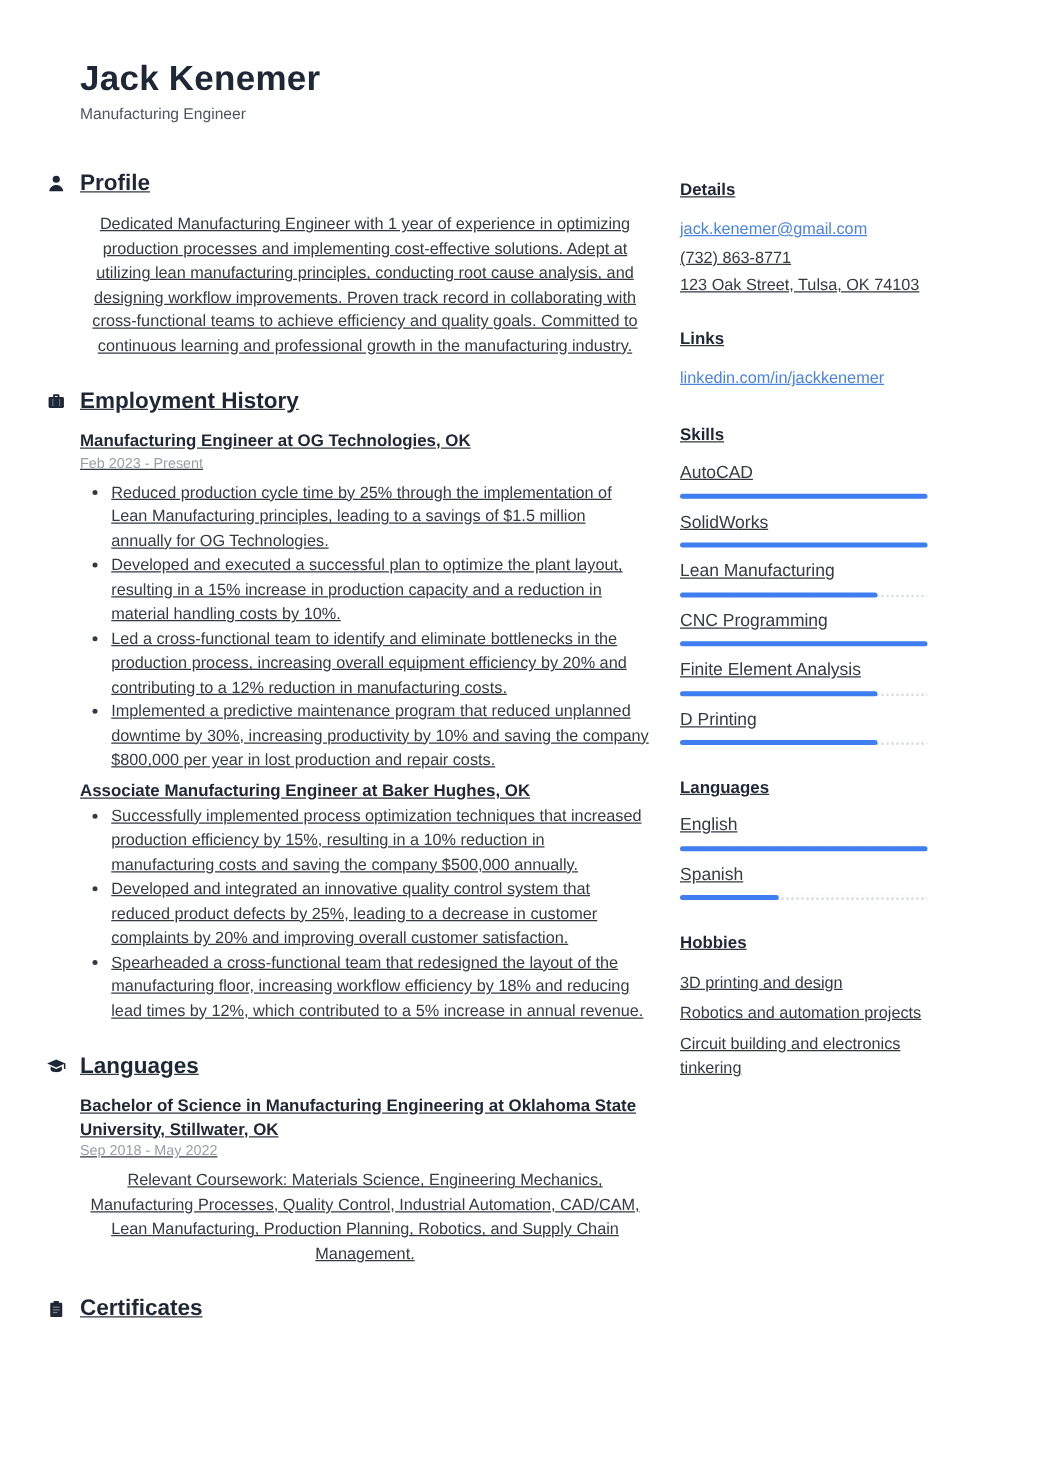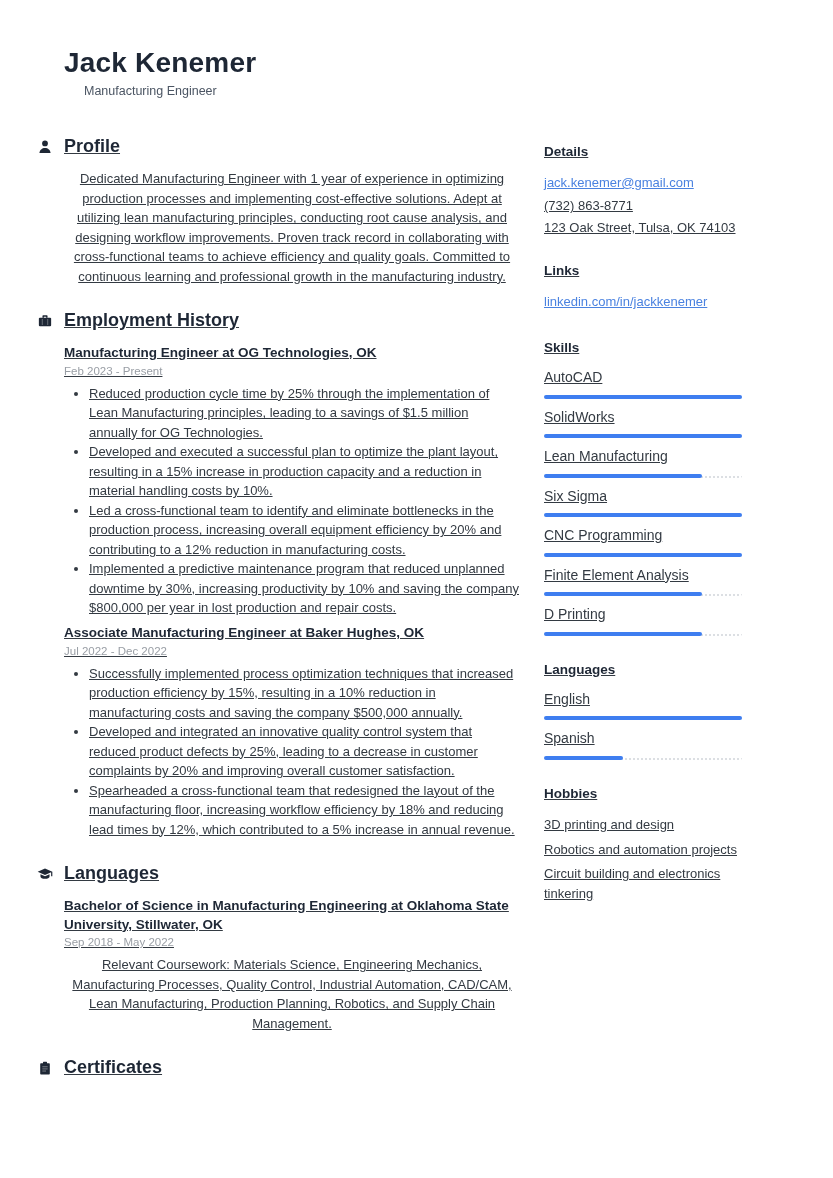--- a/index.html
+++ b/index.html
@@ -12,21 +12,21 @@
   *{box-sizing:border-box;}
   html,body{margin:0;padding:0;}
   body{
     width:833px;height:1178px;overflow:hidden;background:#ffffff;
     font-family:"Liberation Sans",sans-serif;color:var(--text);
   }
   .page{padding:46px 67px 0 64px;}
 
   
   .header h1{margin:0;font-size:28px;line-height:1.2;font-weight:700;color:var(--navy);letter-spacing:.2px;}
-  .subtitle{margin-top:4px;font-size:12.5px;color:#4b5563;margin-left:20px;}
+  .subtitle{margin-top:4px;font-size:12.5px;color:#4b5563;}
 
   
   .columns{display:flex;gap:24px;margin-top:38px;text-decoration:underline;}
   .left{width:456px;flex:none;}
   .right{width:198px;flex:none;padding-top:8px;}
 
   
   .section{position:relative;margin-bottom:24px;}
   .sec-head{display:flex;align-items:center;margin-bottom:12px;}
   .sec-icon{position:absolute;left:-27px;top:3px;width:16px;height:16px;color:var(--navy);}
@@ -103,21 +103,20 @@
               <ul class="bullets">
 
               <li>Reduced production cycle time by 25% through the implementation of Lean Manufacturing principles, leading to a savings of $1.5 million annually for OG Technologies.</li>
                 <li>Developed and executed a successful plan to optimize the plant layout, resulting in a 15% increase in production capacity and a reduction in material handling costs by 10%.</li>
                 <li>Led a cross-functional team to identify and eliminate bottlenecks in the production process, increasing overall equipment efficiency by 20% and contributing to a 12% reduction in manufacturing costs.</li>
                 <li>Implemented a predictive maintenance program that reduced unplanned downtime by 30%, increasing productivity by 10% and saving the company $800,000 per year in lost production and repair costs.</li>
               </ul>
             </div>
             <div class="job">
               <h3 class="job-title">Associate Manufacturing Engineer at Baker Hughes, OK</h3>
-              <div class="date">Jul 2022 - Dec 2022</div>
               <ul class="bullets">
 
               <li>Successfully implemented process optimization techniques that increased production efficiency by 15%, resulting in a 10% reduction in manufacturing costs and saving the company $500,000 annually.</li>
                 <li>Developed and integrated an innovative quality control system that reduced product defects by 25%, leading to a decrease in customer complaints by 20% and improving overall customer satisfaction.</li>
                 <li>Spearheaded a cross-functional team that redesigned the layout of the manufacturing floor, increasing workflow efficiency by 18% and reducing lead times by 12%, which contributed to a 5% increase in annual revenue.</li>
               </ul>
             </div>
           </div>
       </section>
 
@@ -188,26 +187,20 @@
                 <div class="bar-fill" style="width: 100%;"></div>
               </div>
             </div>
             <div class="meter">
               <div class="meter-label">Lean Manufacturing</div>
               <div class="bar">
                 <div class="bar-fill" style="width: 80%;"></div>
               </div>
             </div>
             <div class="meter">
-              <div class="meter-label">Six Sigma</div>
-              <div class="bar">
-                <div class="bar-fill" style="width: 100%;"></div>
-              </div>
-            </div>
-            <div class="meter">
               <div class="meter-label">CNC Programming</div>
               <div class="bar">
                 <div class="bar-fill" style="width: 100%;"></div>
               </div>
             </div>
             <div class="meter">
               <div class="meter-label">Finite Element Analysis</div>
               <div class="bar">
                 <div class="bar-fill" style="width: 80%;"></div>
               </div>

